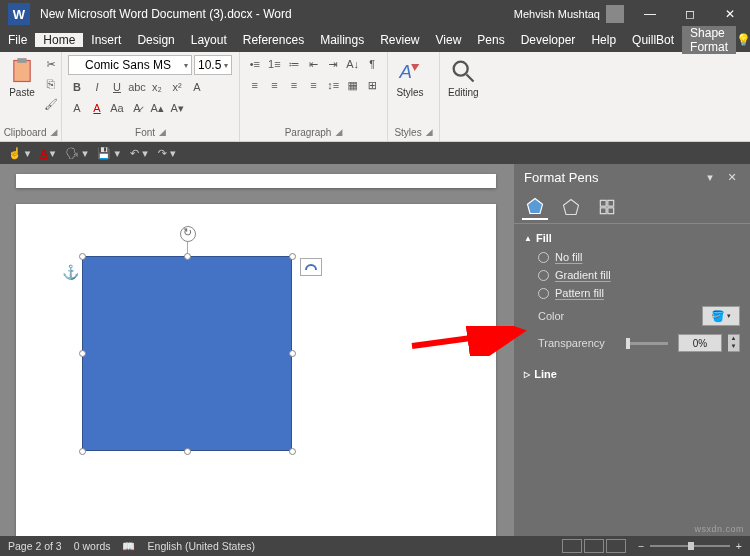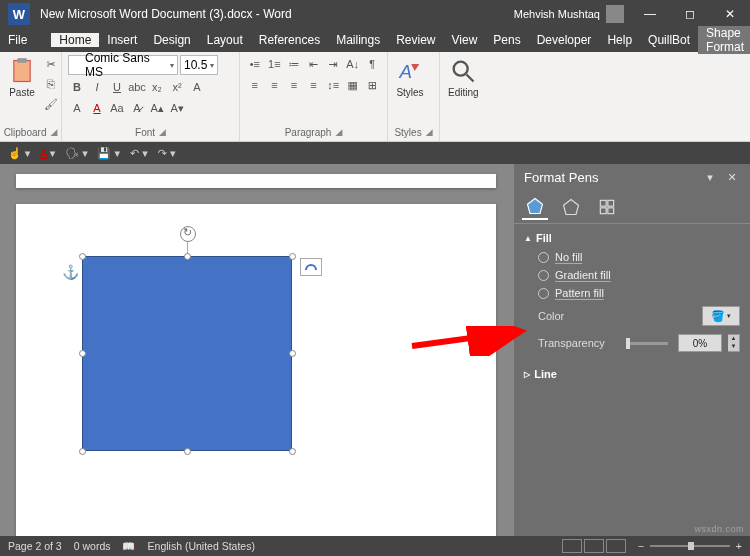--- a/index.html
+++ b/index.html
@@ -10,38 +10,38 @@
 .titlebar .word-icon { width: 22px; height: 22px; background: #2b579a; margin: 0 10px 0 8px; display: flex; align-items: center; justify-content: center; color: #fff; font-weight: bold; font-size: 13px; }
 .titlebar .title-text { flex: 0 0 auto; }
 .titlebar .spacer { flex: 1; }
 .titlebar .user { display: flex; align-items: center; gap: 6px; font-size: 11px; margin-right: 6px; }
 .titlebar .user-sq { width: 18px; height: 18px; background: #888; }
 .winbtn { width: 40px; height: 28px; display: flex; align-items: center; justify-content: center; color: #fff; font-size: 12px; }
 
 
 .menutabs { height: 24px; background: #444; display: flex; align-items: center; color: #fff; font-size: 12px; }
 .menutabs .tab { padding: 0 8px; display: flex; align-items: center; cursor: pointer; }
-.menutabs .tab.active { background: #f3f2f1; color: #222; margin-left: 16px; }
+.menutabs .tab.active { background: #f3f2f1; color: #222; }
 .menutabs .tab.context { background: #777; }
 .menutabs .right { margin-left: auto; display: flex; align-items: center; gap: 6px; padding-right: 8px; }
 .menutabs .right .item { display: flex; align-items: center; gap: 3px; }
 
 
 .ribbon { height: 90px; background: #f3f2f1; border-bottom: 1px solid #d0d0d0; display: flex; }
 .rgroup { border-right: 1px solid #d9d9d9; padding: 3px 6px 2px; display: flex; flex-direction: column; justify-content: space-between; }
 .rgroup .body { flex: 1; display: flex; align-items: flex-start; gap: 4px; }
 .rgroup .label { font-size: 10px; color: #666; text-align: center; display: flex; justify-content: center; align-items: center; gap: 4px; height: 14px; }
 .rgroup .label .launcher { font-size: 9px; color: #888; }
 .btn-lg { display: flex; flex-direction: column; align-items: center; justify-content: center; font-size: 10px; color: #333; gap: 2px; padding: 2px; }
 .btn-lg svg, .btn-lg .ico { width: 28px; height: 28px; }
 .mini { width: 18px; height: 18px; display: flex; align-items: center; justify-content: center; font-size: 11px; color: #555; }
 .fontcol { display: flex; flex-direction: column; gap: 3px; }
 .fontrow { display: flex; gap: 2px; align-items: center; }
 .fontselect { height: 20px; border: 1px solid #bbb; background: #fff; font-size: 12px; padding: 0 3px; display: flex; align-items: center; }
-.fontselect.fontname { width: 110px; padding-left: 16px; }
+.fontselect.fontname { width: 124px; padding-left: 16px; }
 .fontselect.fontsize { width: 38px; }
 .fontselect .arrow { margin-left: auto; font-size: 8px; color: #666; }
 
 
 .qat { height: 22px; background: #444; display: flex; align-items: center; gap: 10px; padding: 0 8px; color: #ccc; font-size: 11px; }
 .qat .qi { display: flex; align-items: center; gap: 2px; }
 
 
 .workarea { position: absolute; top: 164px; left: 0; right: 0; bottom: 20px; display: flex; }
 .docregion { flex: 1; background: #888; position: relative; overflow: hidden; }

